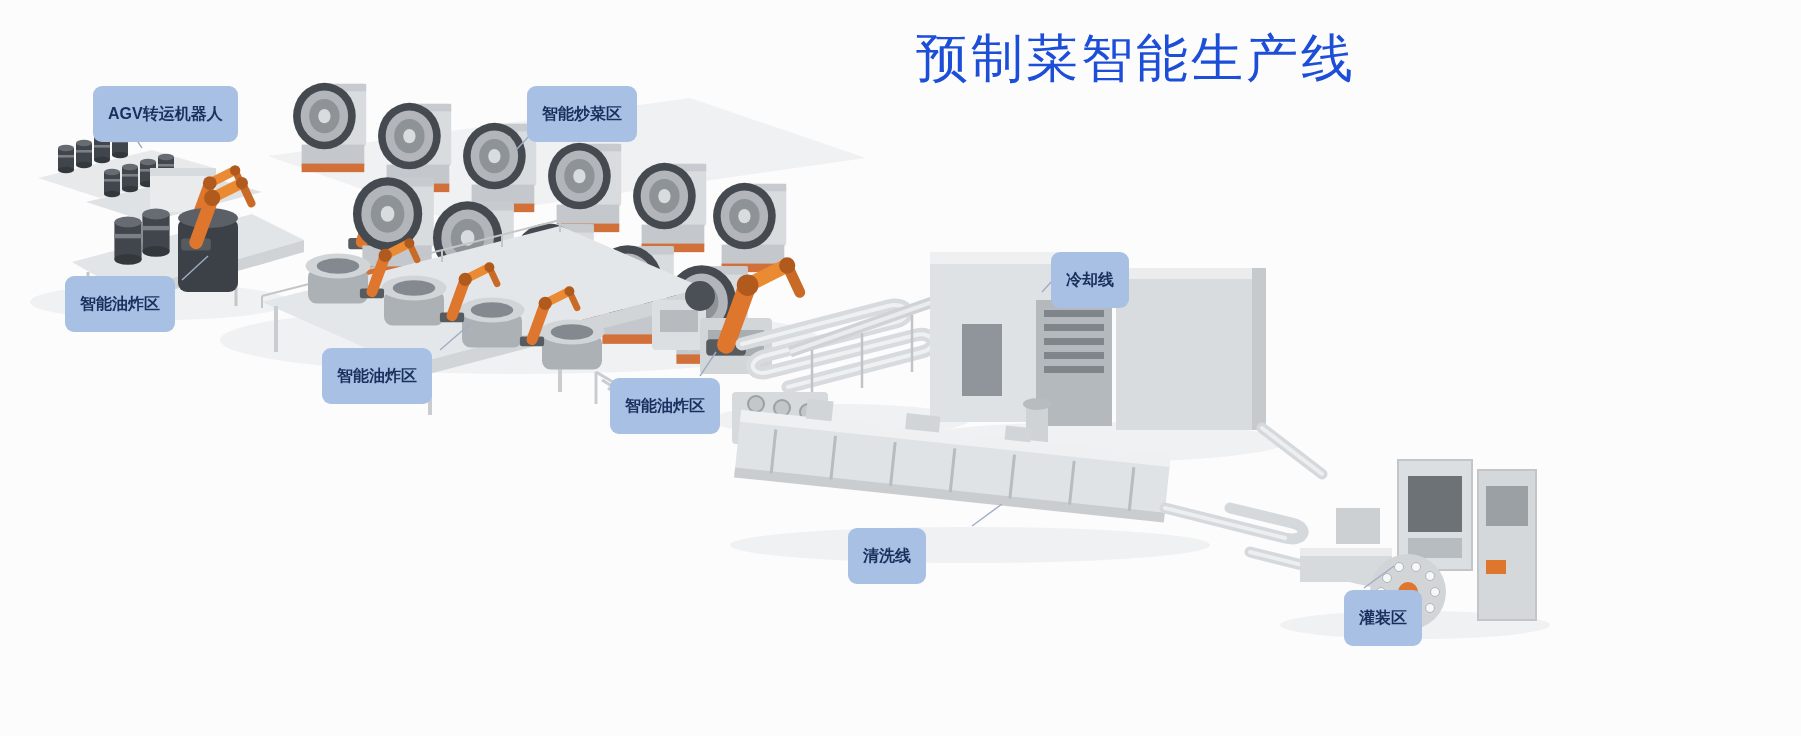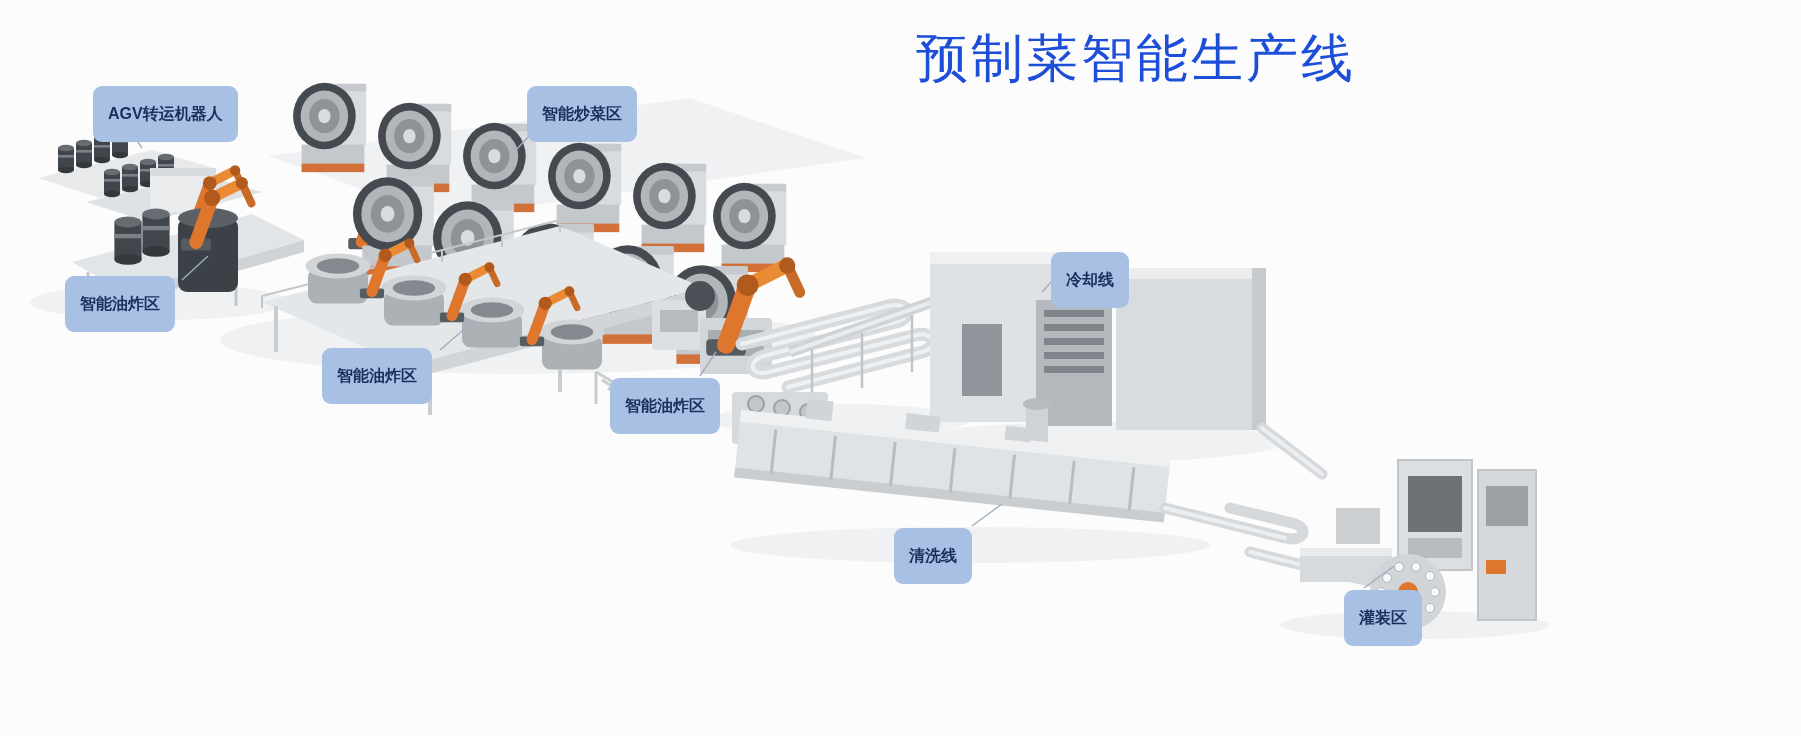--- a/index.html
+++ b/index.html
@@ -247,16 +247,16 @@
   </svg>
 
   <h1 class="title">预制菜智能生产线</h1>
 
   <div class="zone-label" style="left:93px;top:86px">AGV转运机器人</div>
   <div class="zone-label" style="left:527px;top:86px">智能炒菜区</div>
   <div class="zone-label" style="left:65px;top:276px">智能油炸区</div>
   <div class="zone-label" style="left:322px;top:348px">智能油炸区</div>
   <div class="zone-label" style="left:610px;top:378px">智能油炸区</div>
   <div class="zone-label" style="left:1051px;top:252px">冷却线</div>
-  <div class="zone-label" style="left:894px;top:528px">清洗线</div>
+  <div class="zone-label" style="left:848px;top:528px">清洗线</div>
   <div class="zone-label" style="left:1344px;top:590px">灌装区</div>
 
 </div>
 
 </body></html>

